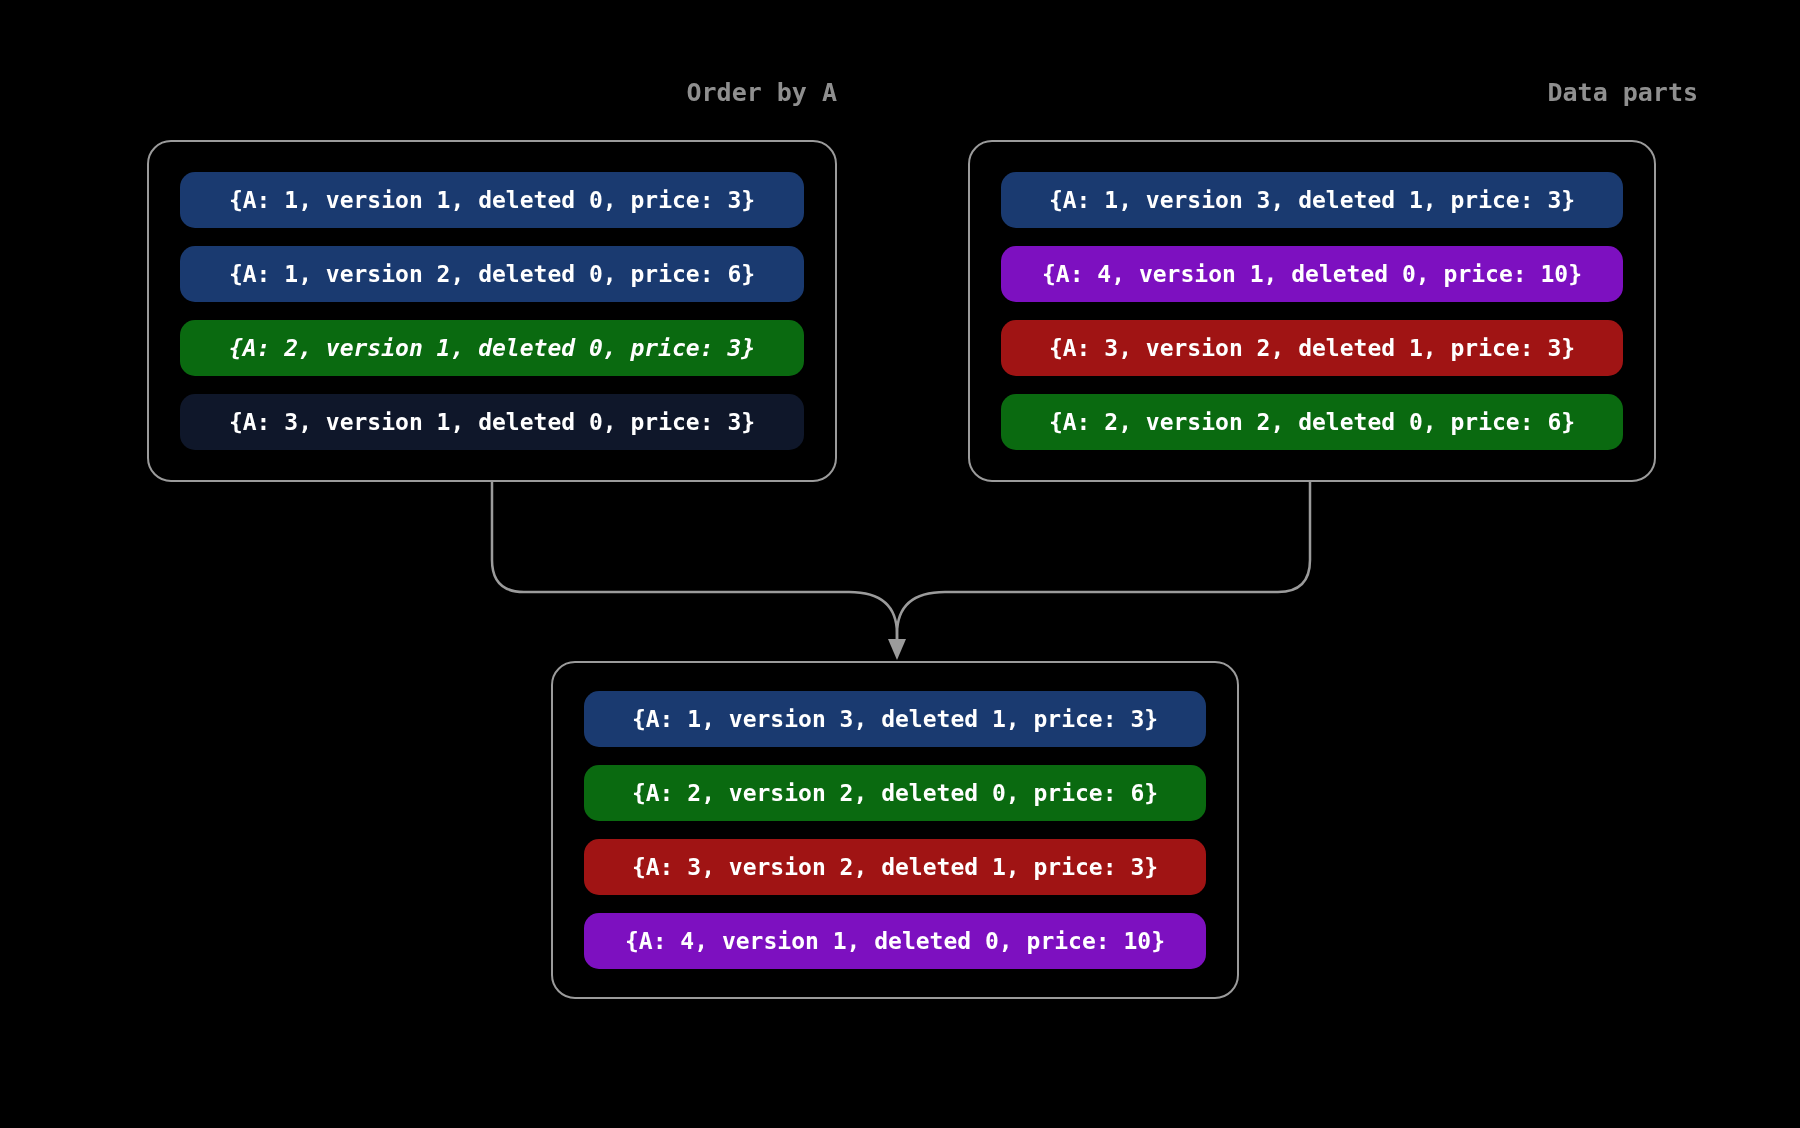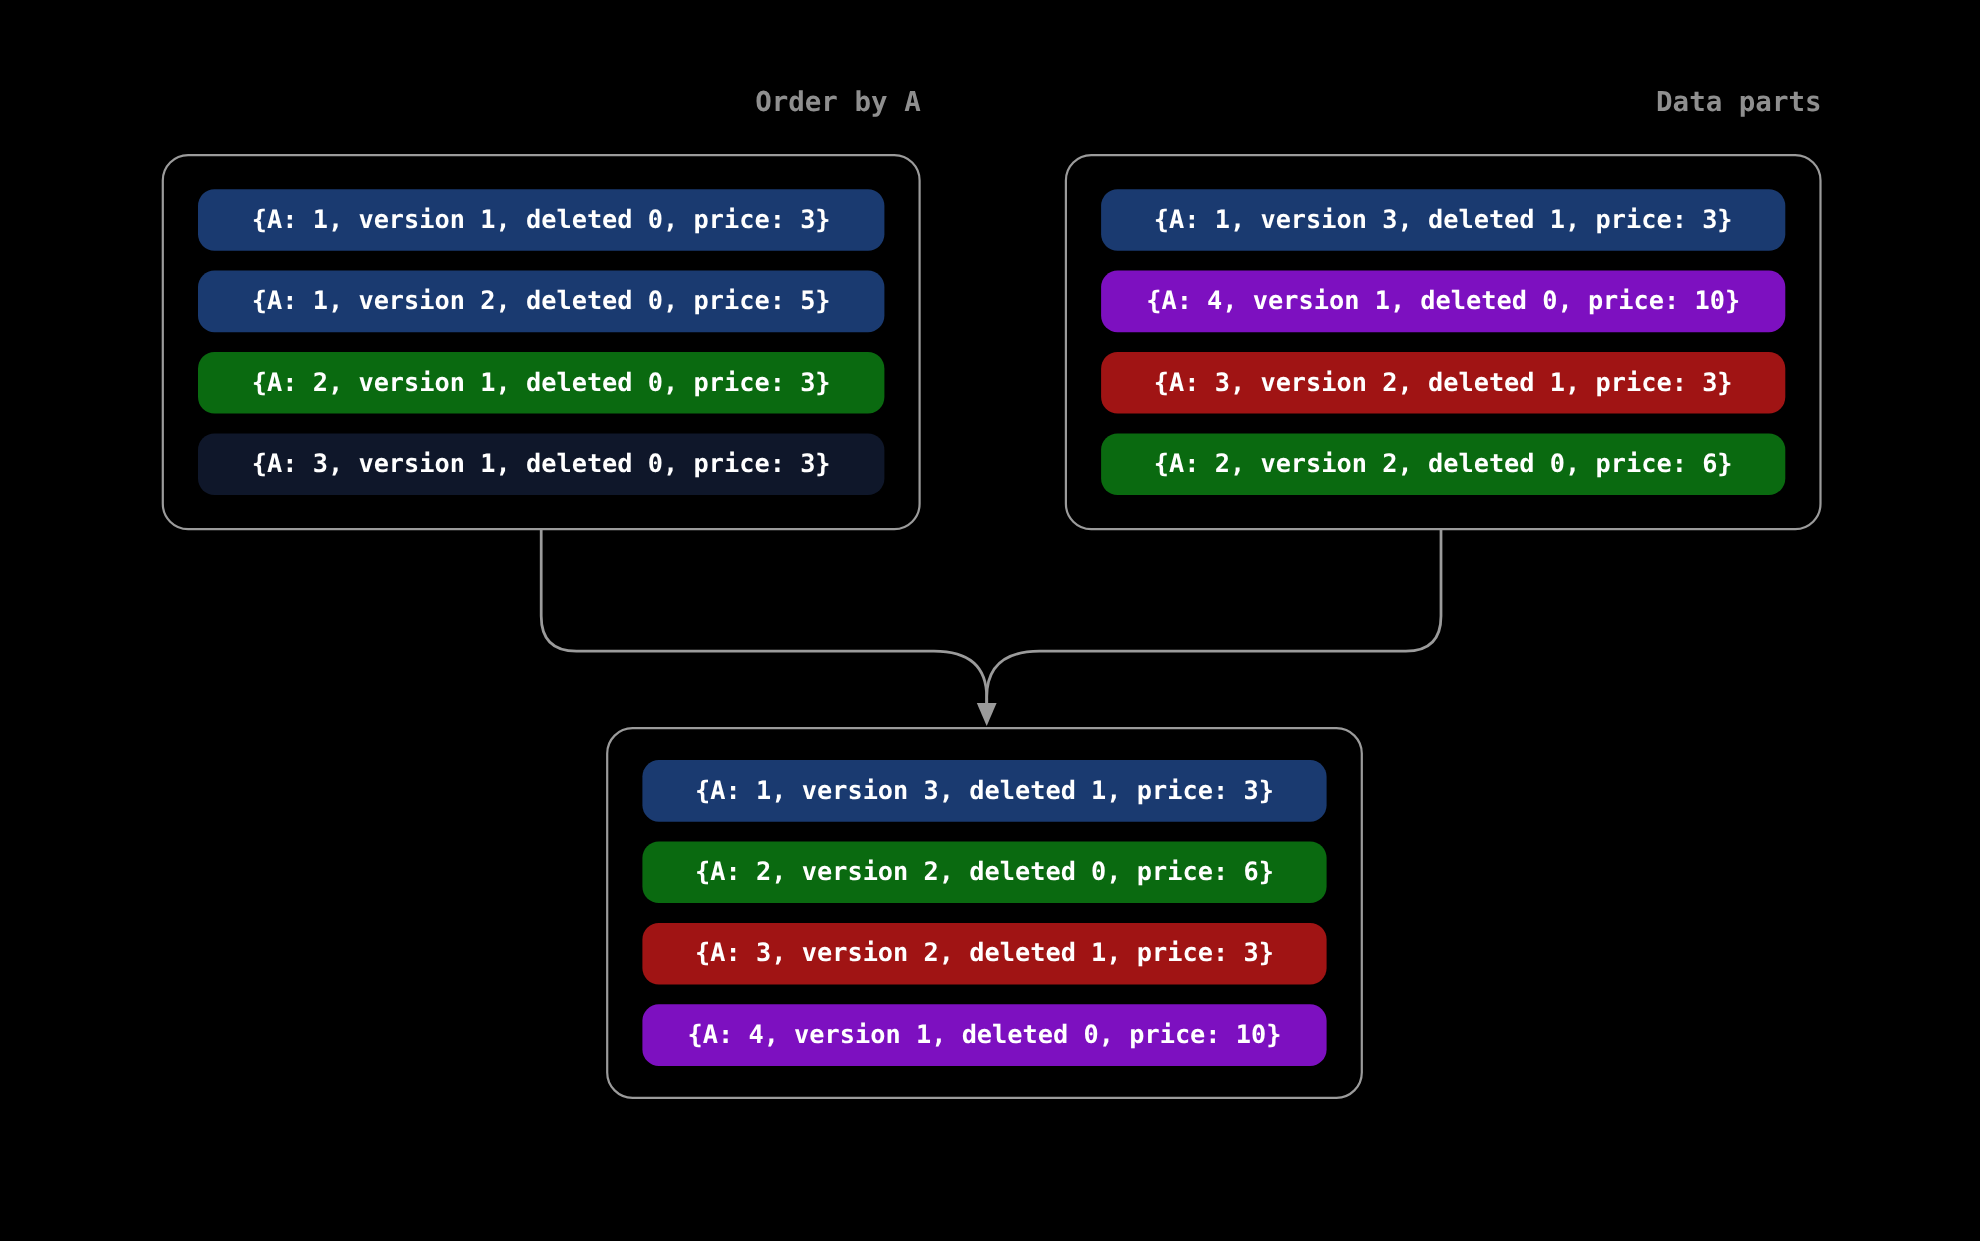--- a/index.html
+++ b/index.html
@@ -28,21 +28,21 @@
     top: 78px;
     height: 30px;
     line-height: 30px;
     text-align: right;
     font-size: 25px;
     font-weight: bold;
     color: #8f8f8f;
     letter-spacing: 0px;
   }
   .title-left  { left: 147px; width: 690px; }
-  .title-right { left: 968px; width: 688px; }
+  .title-right { left: 1010px; width: 688px; }
   .part-box {
     position: absolute;
     box-sizing: border-box;
     border: 2.5px solid #9b9b9b;
     border-radius: 24px;
     background: transparent;
     display: flex;
     flex-direction: column;
     justify-content: center;
     gap: 18px;
@@ -87,22 +87,22 @@
     <polygon points="888,639 906,639 897,660" fill="#9b9b9b"></polygon>
   </svg>
 
   <div class="box-title title-left">Order by A</div>
 
   <div class="box-title title-right">Data parts</div>
 
 
   <div class="part-box box-left">
     <div class="data-row" style="background-color: rgb(26, 58, 112);">{A: 1, version 1, deleted 0, price: 3}</div>
-    <div class="data-row" style="background-color: rgb(26, 58, 112);">{A: 1, version 2, deleted 0, price: 5}</div>
-    <div class="data-row" style="background-color: rgb(10, 106, 16);">{A: 2, version 1, deleted 0, price: 3}</div>
+    <div class="data-row" style="background-color: rgb(26, 58, 112);">{A: 1, version 2, deleted 0, price: 6}</div>
+    <div class="data-row" style="background-color: rgb(10, 106, 16); font-style: italic;">{A: 2, version 1, deleted 0, price: 3}</div>
     <div class="data-row" style="background-color: #0f172a;">{A: 3, version 1, deleted 0, price: 3}</div>
   </div>
 
   <div class="part-box box-right">
     <div class="data-row" style="background-color: rgb(26, 58, 112);">{A: 1, version 3, deleted 1, price: 3}</div>
     <div class="data-row" style="background-color: rgb(125, 16, 192);">{A: 4, version 1, deleted 0, price: 10}</div>
     <div class="data-row" style="background-color: rgb(160, 20, 20);">{A: 3, version 2, deleted 1, price: 3}</div>
     <div class="data-row" style="background-color: rgb(10, 106, 16);">{A: 2, version 2, deleted 0, price: 6}</div>
   </div>
 

